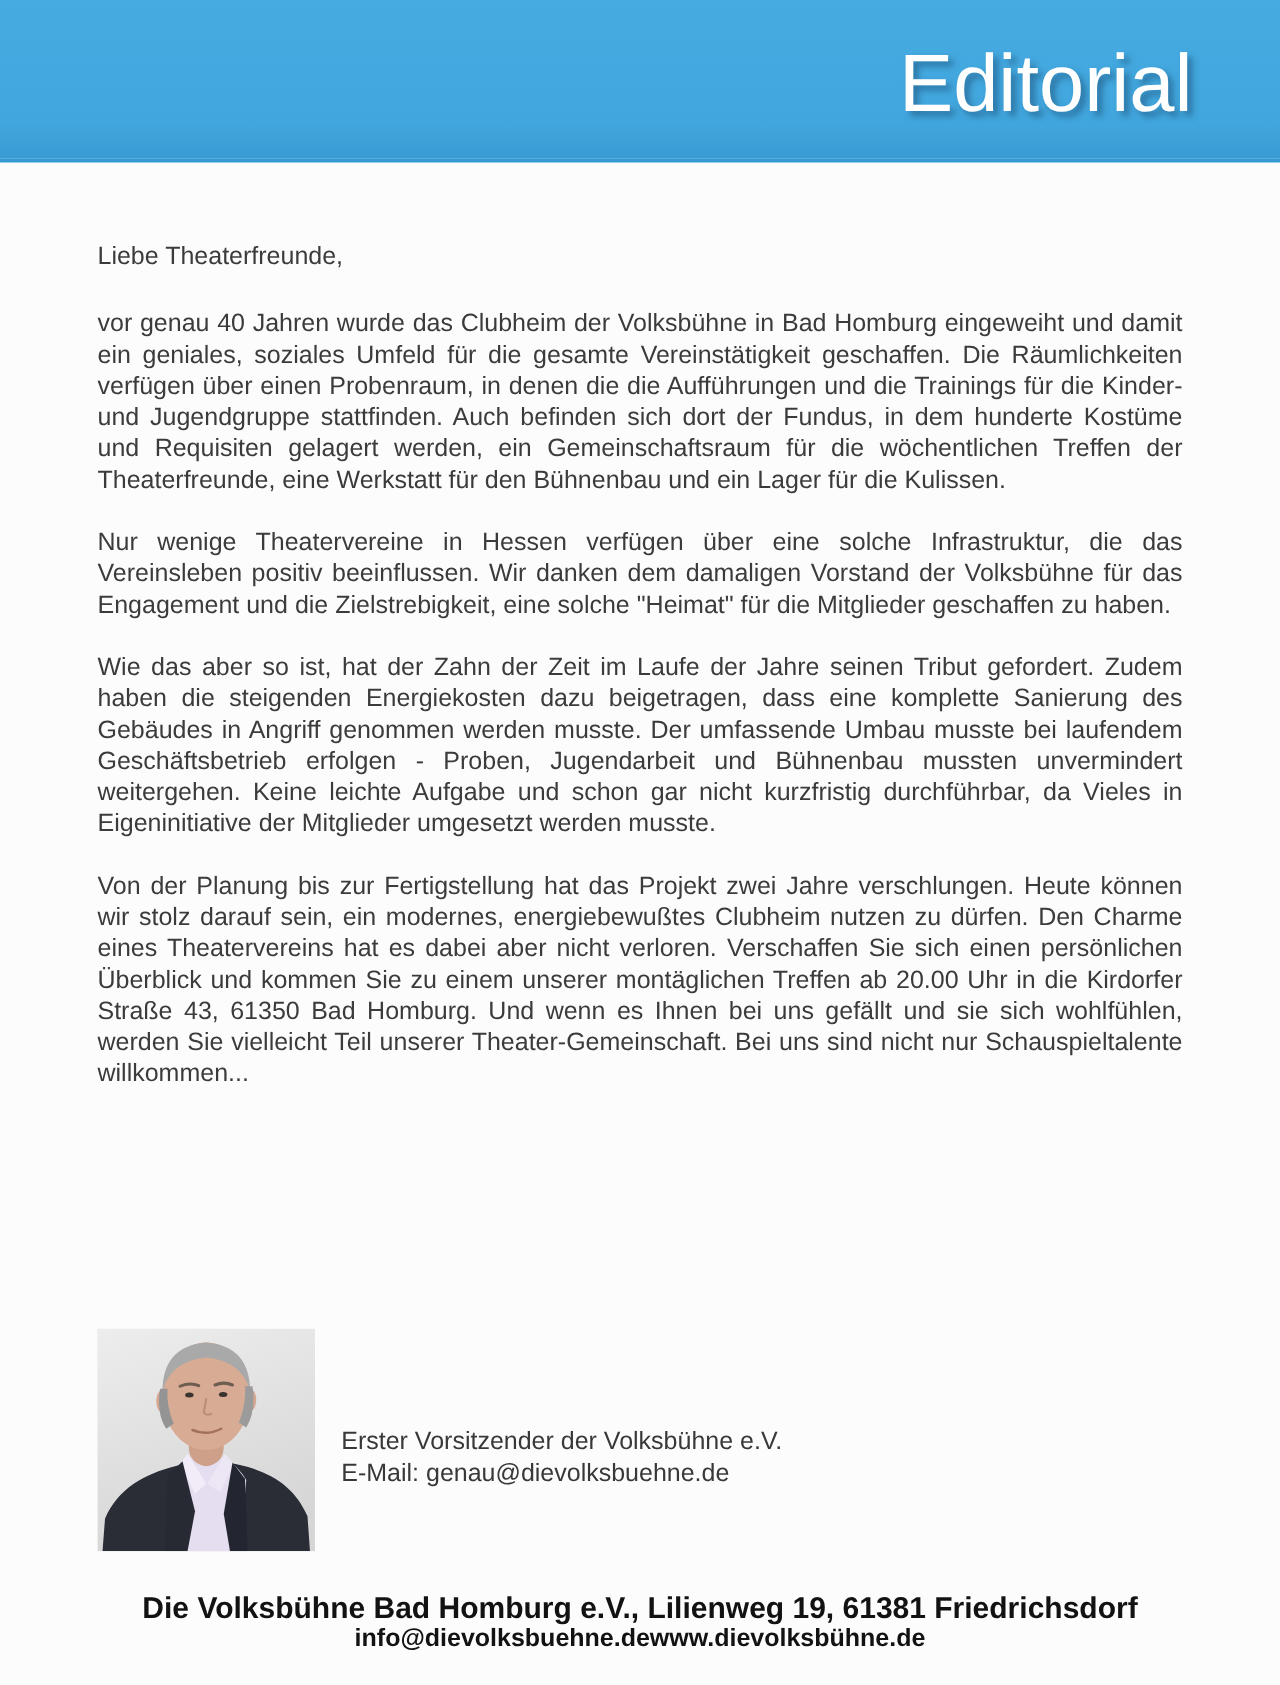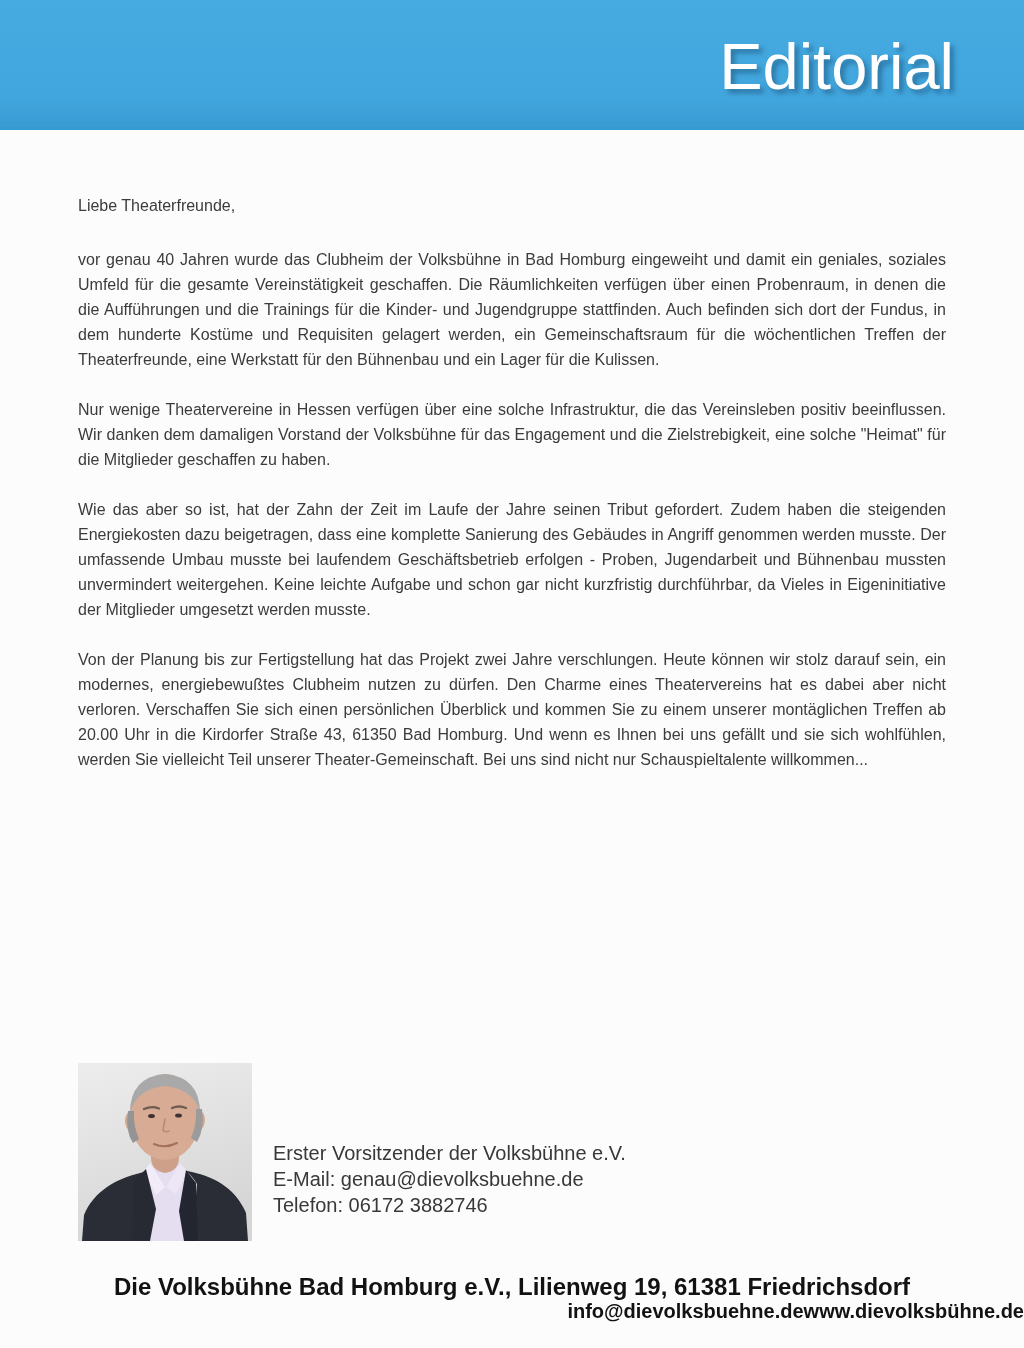--- a/index.html
+++ b/index.html
@@ -36,21 +36,21 @@
     letter-spacing: 0px;
     text-shadow: 4px 4px 5px rgba(25, 75, 115, 0.55);
   }
 
   
   .letter {
     position: absolute;
     top: 193px;
     left: 78px;
     width: 868px;
-    font-size: 16px;
+    font-size: 20px;
     line-height: 25px;
     color: #3b3b3b;
   }
   .salutation { margin-bottom: 29px; }
   .letter p {
     text-align: justify;
     margin-bottom: 25px;
   }
   .letter p:last-child { margin-bottom: 0; }
 
@@ -95,21 +95,21 @@
     line-height: 25px;
     color: #121212;
   }
   .footer-line2 {
     font-size: 19px;
     line-height: 25px;
     color: #1e1e1e;
   }
   .footer-line3 {
     display: flex;
-    justify-content: flex-end;
+    justify-content: center;
     font-weight: bold;
     font-size: 20px;
     line-height: 25px;
     color: #121212;
   }
 </style>
 </head>
 <body>
 
 <div class="page">
@@ -167,21 +167,20 @@
 
       <path d="M87,56 L85,67 Q87,70 91,68" stroke="#b98c74" stroke-width="1.6" fill="none" stroke-linecap="round"></path>
 
       <path d="M76,81 Q87,86 99,80" stroke="#a3705e" stroke-width="2" fill="none" stroke-linecap="round"></path>
     </svg>
   </div>
 
   <div class="sig-text">
     <div>Erster Vorsitzender der Volksbühne e.V.</div>
     <div>E-Mail: genau@dievolksbuehne.de</div>
-    <div>Telefon: 06172 3882746</div>
   </div>
 
   <div class="footer">
     <div class="footer-line1">Die Volksbühne Bad Homburg e.V., Lilienweg 19, 61381 Friedrichsdorf</div>
     <div class="footer-line3">
       <span>info@dievolksbuehne.de</span>
       <span>www.dievolksbühne.de</span>
     </div>
   </div>
 

